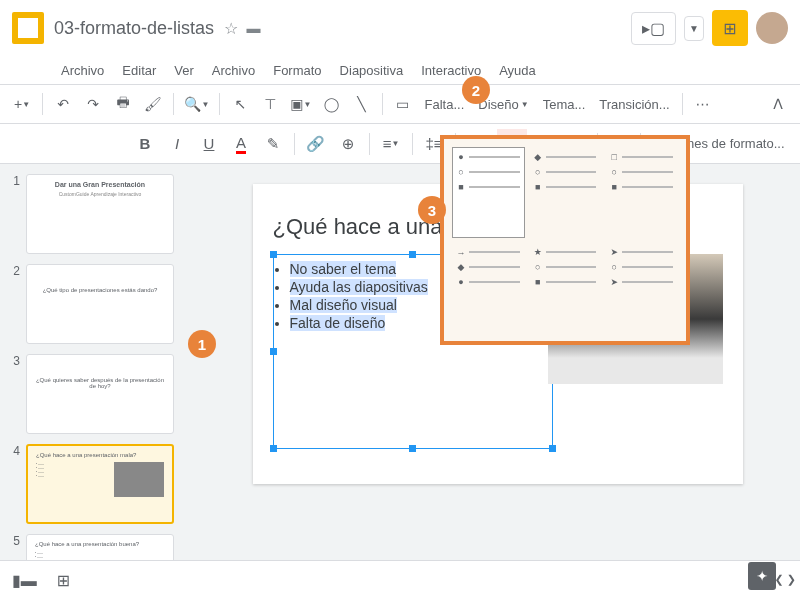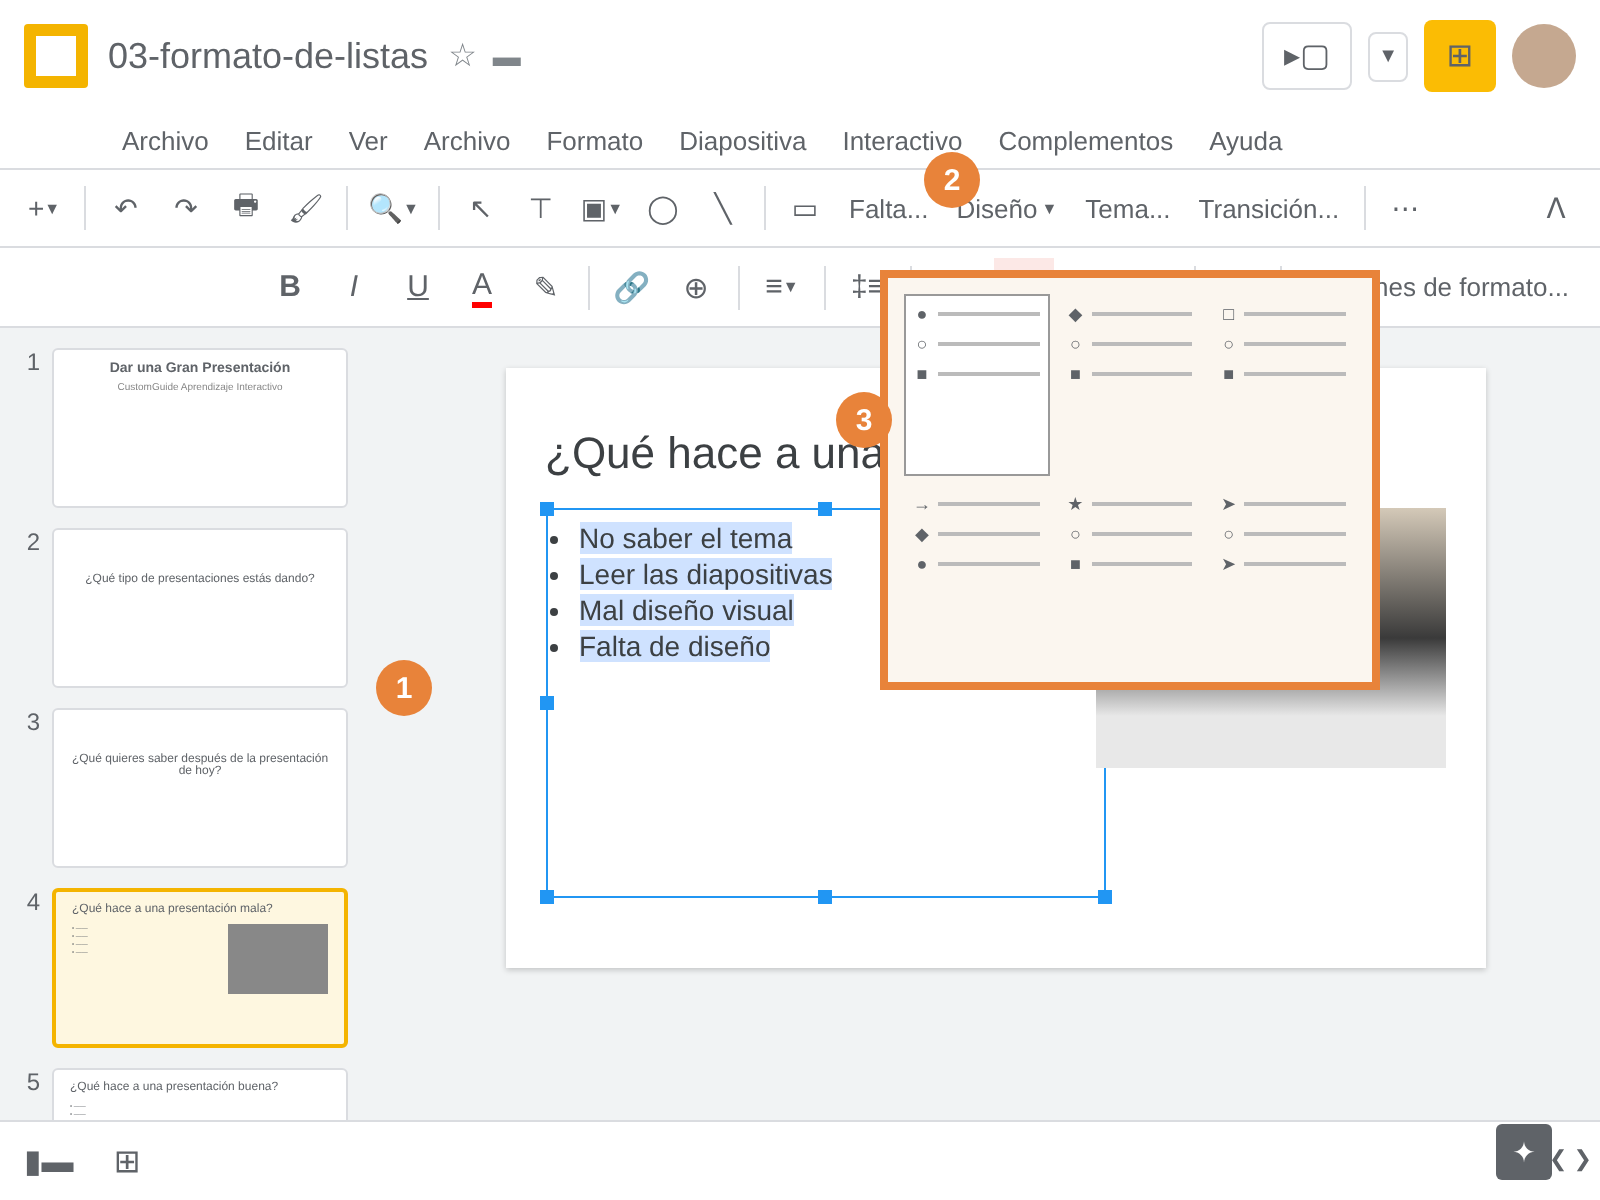--- a/index.html
+++ b/index.html
@@ -76,21 +76,20 @@
 </div>
 
 <div class="menubar">
   <div class="menu-item">Archivo</div>
   <div class="menu-item">Editar</div>
   <div class="menu-item">Ver</div>
   <div class="menu-item">Archivo</div>
   <div class="menu-item">Formato</div>
   <div class="menu-item">Diapositiva</div>
   <div class="menu-item">Interactivo</div>
-  <div class="menu-item">Complementos</div>
   <div class="menu-item">Ayuda</div>
 </div>
 
 <div class="toolbar1">
   <div class="tool-btn">+ <span style="font-size:8px">▼</span></div>
   <div class="tool-sep"></div>
   <div class="tool-btn">↶</div>
   <div class="tool-btn">↷</div>
   <div class="tool-btn">🖶</div>
   <div class="tool-btn">🖌</div>
@@ -197,21 +196,21 @@
         <div class="handle" style="top:-4px;left:-4px"></div>
           <div class="handle" style="top:-4px;left:50%;margin-left:-4px"></div>
           <div class="handle" style="top:-4px;right:-4px"></div>
         <div class="handle" style="top:50%;left:-4px;margin-top:-4px"></div>
           <div class="handle" style="top:50%;right:-4px;margin-top:-4px"></div>
         <div class="handle" style="bottom:-4px;left:-4px"></div>
           <div class="handle" style="bottom:-4px;left:50%;margin-left:-4px"></div>
           <div class="handle" style="bottom:-4px;right:-4px"></div>
         <ul class="bullets">
           <li><span>No saber el tema</span></li>
-          <li><span>Leer las diapositivas</span></li>
+          <li><span>Ayuda las diapositivas</span></li>
           <li><span>Mal diseño visual</span></li>
           <li><span>Falta de diseño</span></li>
         </ul>
       </div>
       <div class="slide-img"></div>
     </div>
   </div>
 </div>
 
 <div class="dropdown">

